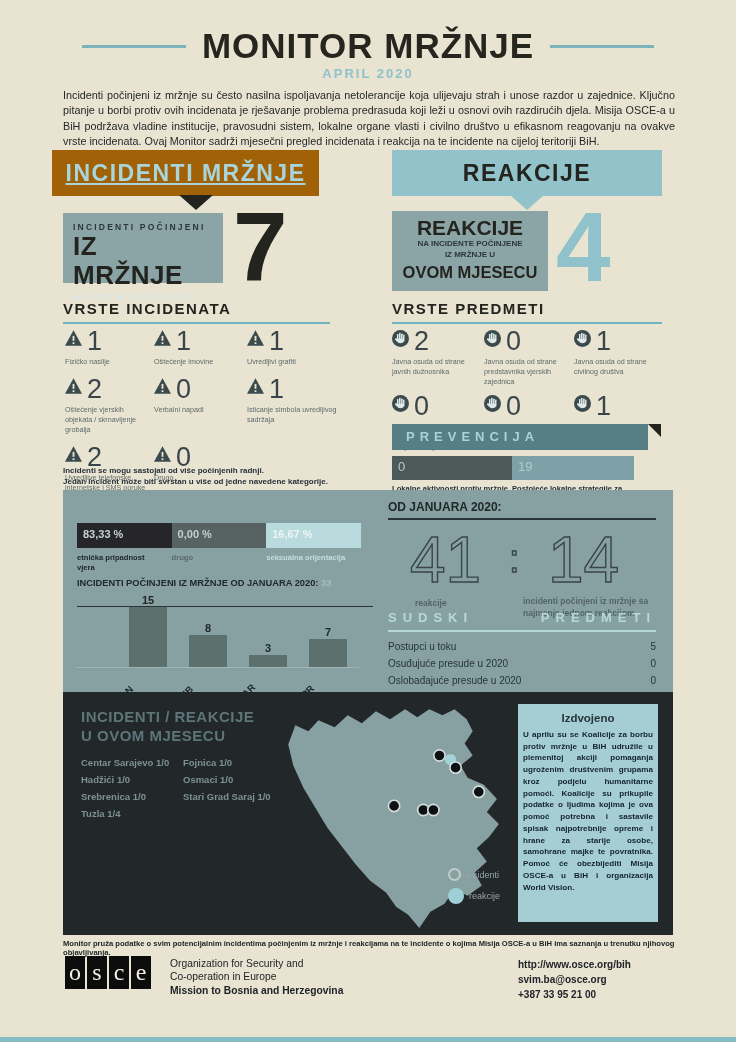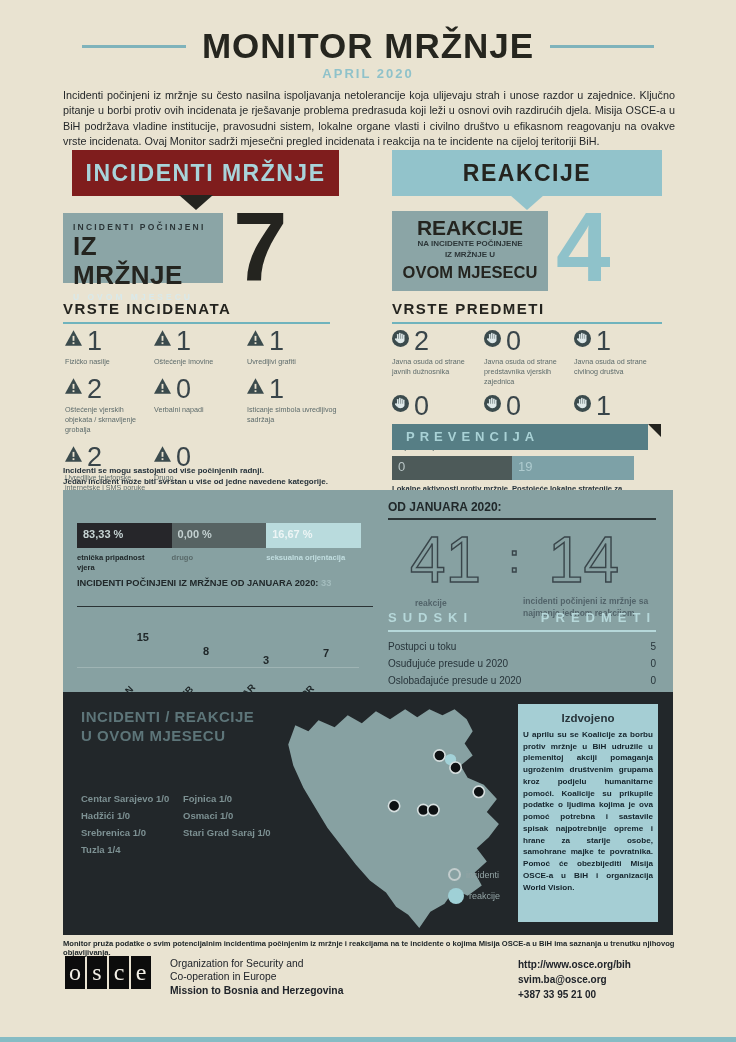--- a/index.html
+++ b/index.html
@@ -10,21 +10,21 @@
     font-family:"Liberation Sans", sans-serif; color:#24282a;
   }
   
   .masthead { position:absolute; top:26px; left:0; width:736px; display:flex; align-items:center; justify-content:center; gap:16px; }
   .mast-line { width:104px; height:3px; background:#7fb3bb; }
   .main-title { font-size:35px; font-weight:800; letter-spacing:1px; color:#26261f; white-space:nowrap; }
   .subtitle { position:absolute; top:66px; left:0; width:736px; text-align:center; font-size:13px; font-weight:800; letter-spacing:2px; color:#8fc2ca; }
   .intro { position:absolute; top:88px; left:63px; width:612px; font-size:10.8px; line-height:1.42; text-align:justify; color:#25282a; }
   
   .banner { position:absolute; top:150px; height:46px; display:flex; align-items:center; justify-content:center; font-size:23px; font-weight:600; letter-spacing:1.5px; }
-  .banner.dark { left:72px; width:267px; background:#7f1d1d; color:#a8d4da; }
+  .banner.dark { left:52px; width:267px; background:#a16207; color:#a8d4da;text-decoration:underline; }
   .banner.blue { left:392px; width:270px; background:#92c3cb; color:#24241f; }
   .pointer { position:absolute; top:195px; width:0; height:0; border-left:17px solid transparent; border-right:17px solid transparent; }
   .pointer.dark { left:179px; border-top:15px solid #24241f; }
   .pointer.blue { left:510px; border-top:15px solid #92c3cb; }
   .info-box { position:absolute; background:#8ba5a6; padding:9px 10px; }
   .info-box.left { left:63px; top:213px; width:160px; height:70px; }
   .info-box.right { left:392px; top:211px; width:156px; height:80px; padding:6px 8px; text-align:center; }
   .ib-small { font-size:8.5px; font-weight:700; letter-spacing:2.2px; color:#2c3638; }
   .ib-big { font-size:26px; font-weight:800; color:#24241f; letter-spacing:0.5px; line-height:1.1; }
   .ib-light { font-size:8.5px; font-weight:700; letter-spacing:3px; color:#d9e9ea; margin-top:3px; }
@@ -65,36 +65,36 @@
   .vic-seg.s1 { background:#26262a; color:#c6d3d3; }
   .vic-seg.s2 { background:#576363; color:#c3d0d0; }
   .vic-seg.s3 { background:#b9dbdd; color:#edf5f5; }
   .vic-labels { position:absolute; left:14px; top:63px; width:284px; display:flex; }
   .vic-labels span { width:94.6px; font-size:7.6px; font-weight:700; line-height:1.3; padding-right:10px; }
   .vic-labels .v1 { color:#20282a; } .vic-labels .v2 { color:#5a6a6a; } .vic-labels .v3 { color:#c2dee0; }
   .chart-heading { position:absolute; left:14px; top:88px; width:296px; font-size:9.3px; font-weight:800; color:#20282a; border-bottom:1.5px solid #2a3335; padding-bottom:18px; }
   .chart-heading .tot { color:#a3bcbd; }
   .chart { position:absolute; left:14px; top:106px; width:296px; }
   .bars { display:flex; align-items:flex-end; gap:22px; padding-left:34px; height:72px; border-bottom:1px solid #9fb4b4; width:282px; }
-  .bar-col { width:38px; display:flex; flex-direction:row; align-items:center; justify-content:flex-end;padding-left:36px; }
+  .bar-col { width:38px; display:flex; flex-direction:column; align-items:center; justify-content:flex-end;padding-left:36px; }
   .bar-val { font-size:11px; font-weight:800; color:#20282a; margin-bottom:1px; }
   .bar { width:38px; background:#5c706e; }
   .cats { display:flex; gap:22px; padding-left:34px; margin-top:4px; }
   .cats span { width:38px; font-size:9.5px; font-weight:800; color:#20282a; transform:rotate(-45deg) translate(-6px,8px); }
   .oj-heading { position:absolute; left:325px; top:10px; width:268px; font-size:12px; font-weight:800; color:#20282a; border-bottom:2px solid #2a3335; padding-bottom:4px; }
   .oj-svg { position:absolute; left:325px; top:30px; }
   .oj-lab1 { position:absolute; left:352px; top:108px; font-size:8.5px; font-weight:700; color:#52646a; }
   .oj-lab2 { position:absolute; left:460px; top:106px; width:126px; font-size:8.5px; font-weight:700; color:#52646a; line-height:1.4; }
   .court-head { position:absolute; left:325px; top:120px; width:268px; display:flex; justify-content:space-between; font-size:13px; font-weight:800; letter-spacing:6px; color:#b6d8da; border-bottom:2px solid #b6d8da; padding-bottom:5px; }
   .court-rows { position:absolute; left:325px; top:148px; width:268px; }
   .court-row { display:flex; justify-content:space-between; font-size:10px; font-weight:500; color:#27343a; line-height:1.72; }
   
   .dark-panel { position:absolute; left:63px; top:692px; width:610px; height:243px; background:#22272a; }
   .dp-heading { position:absolute; left:18px; top:16px; font-size:15px; font-weight:800; color:#5d7579; line-height:1.25; letter-spacing:0.5px; }
-  .places { position:absolute; top:62px; font-size:9.5px; font-weight:600; color:#7d9193; line-height:1.8;margin-top:36px; }
+  .places { position:absolute; top:62px; font-size:9.5px; font-weight:600; color:#7d9193; line-height:1.8; }
   .places.c1 { left:18px; } .places.c2 { left:120px; }
   .map-wrap { position:absolute; left:195px; top:8px; width:252px; height:228px; }
   .map-legend { position:absolute; left:385px; top:176px; }
   .leg-row { display:flex; align-items:center; gap:5px; margin-bottom:7px; }
   .leg-ring { width:13px; height:13px; border:2px solid #c2cccc; border-radius:50%; }
   .leg-dot { width:16px; height:16px; background:#9fd0d6; border-radius:50%; }
   .leg-lbl { font-size:9px; font-weight:500; color:#93a4a5; }
   .featured { position:absolute; left:455px; top:12px; width:140px; height:218px; background:#a5ced4; padding:8px 5px; overflow:hidden; }
   .featured .f-title { text-align:center; font-size:11.5px; font-weight:700; color:#27343a; margin-bottom:5px; }
   .featured .f-body { font-size:8.1px; font-weight:700; text-align:justify; color:#14232b; line-height:1.45; }

